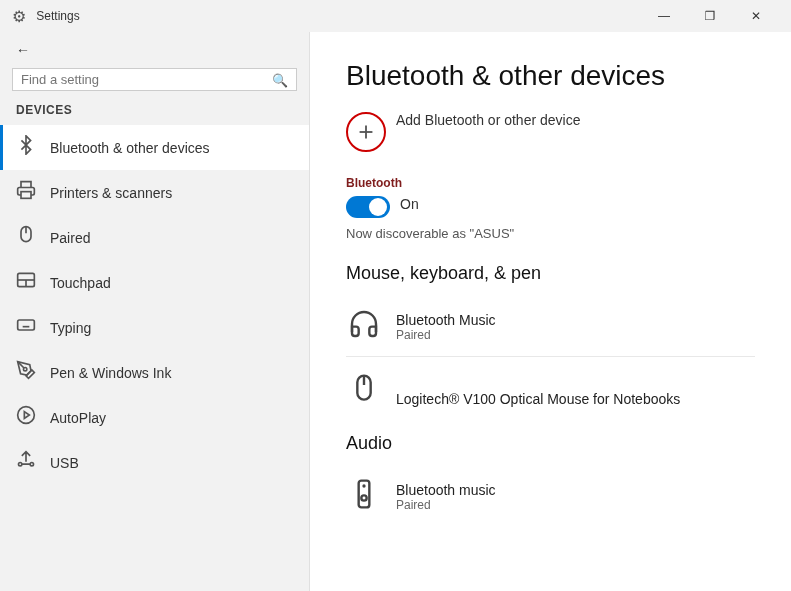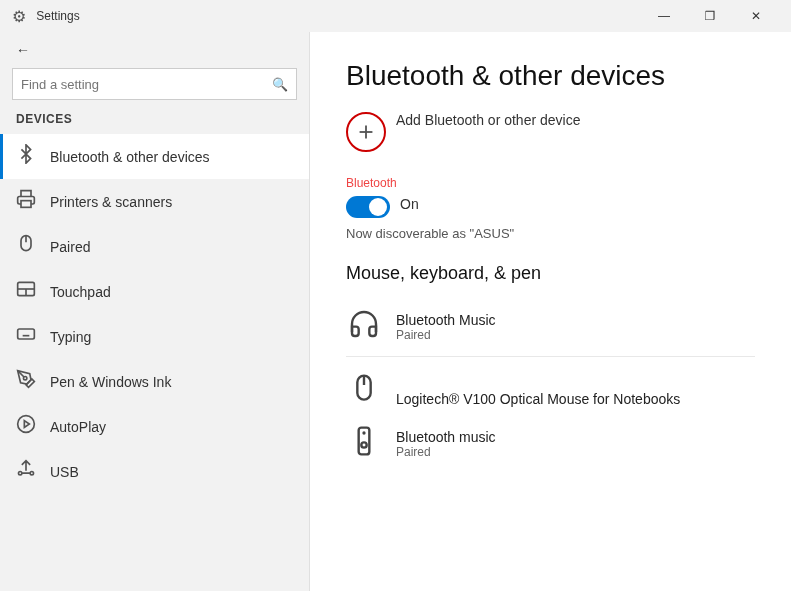--- a/index.html
+++ b/index.html
@@ -72,21 +72,21 @@
     .sidebar-back-icon {
       font-size: 14px;
       color: #333;
     }
     .sidebar-search {
       margin: 4px 12px 8px 12px;
       position: relative;
     }
     .sidebar-search input {
       width: 100%;
-      height: 32px;
+      height: 23px;
       border: 1px solid #ccc;
       padding: 0 30px 0 8px;
       font-size: 13px;
       background: #fff;
       outline: none;
     }
     .sidebar-search-icon {
       position: absolute;
       right: 8px;
       top: 50%;
@@ -157,23 +157,24 @@
       font-size: 22px;
       color: #555;
       flex-shrink: 0;
     }
     .add-device-label {
       font-size: 14px;
       color: #333;
     }
     .section-label {
       font-size: 12px;
-      color: #ef4444;
+      color: #7f1d1d;
       margin-bottom: 6px;
       margin-top: 4px;
+      font-weight: bold;
     }
     .toggle-row {
       display: flex;
       gap: 10px;
       margin-bottom: 8px;
     }
     .toggle {
       width: 44px;
       height: 22px;
       background: #0078d4;
@@ -399,20 +400,21 @@
           <rect x="7" y="2" width="10" height="18" rx="5" ry="5"></rect>
           <line x1="12" y1="2" x2="12" y2="9"></line>
         </svg>
       </div>
       <div class="device-info">
         <div class="device-name">Logitech® V100 Optical Mouse for Notebooks</div>
         <div class="device-status"></div>
       </div>
     </div>
 
+    <div class="subsection-title" style="margin-top:18px;">Audio</div>
 
     <div class="device-item">
       <div class="device-icon">
         <svg width="32" height="32" viewBox="0 0 24 24" fill="none" stroke="#444" stroke-width="1.8">
           <rect x="8" y="2" width="8" height="20" rx="2" ry="2"></rect>
           <circle cx="12" cy="15" r="2"></circle>
           <line x1="12" y1="6" x2="12" y2="6" stroke-linecap="round" stroke-width="2.5"></line>
         </svg>
       </div>
       <div class="device-info">

